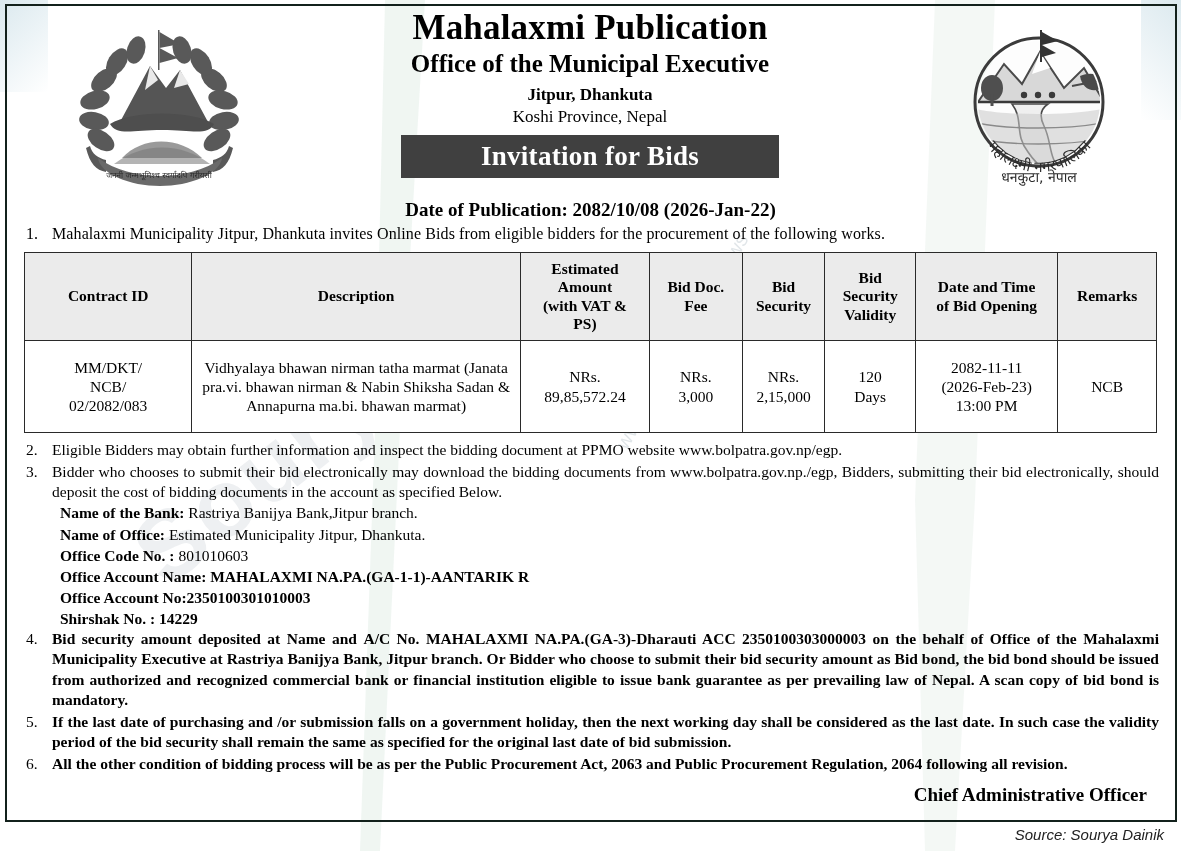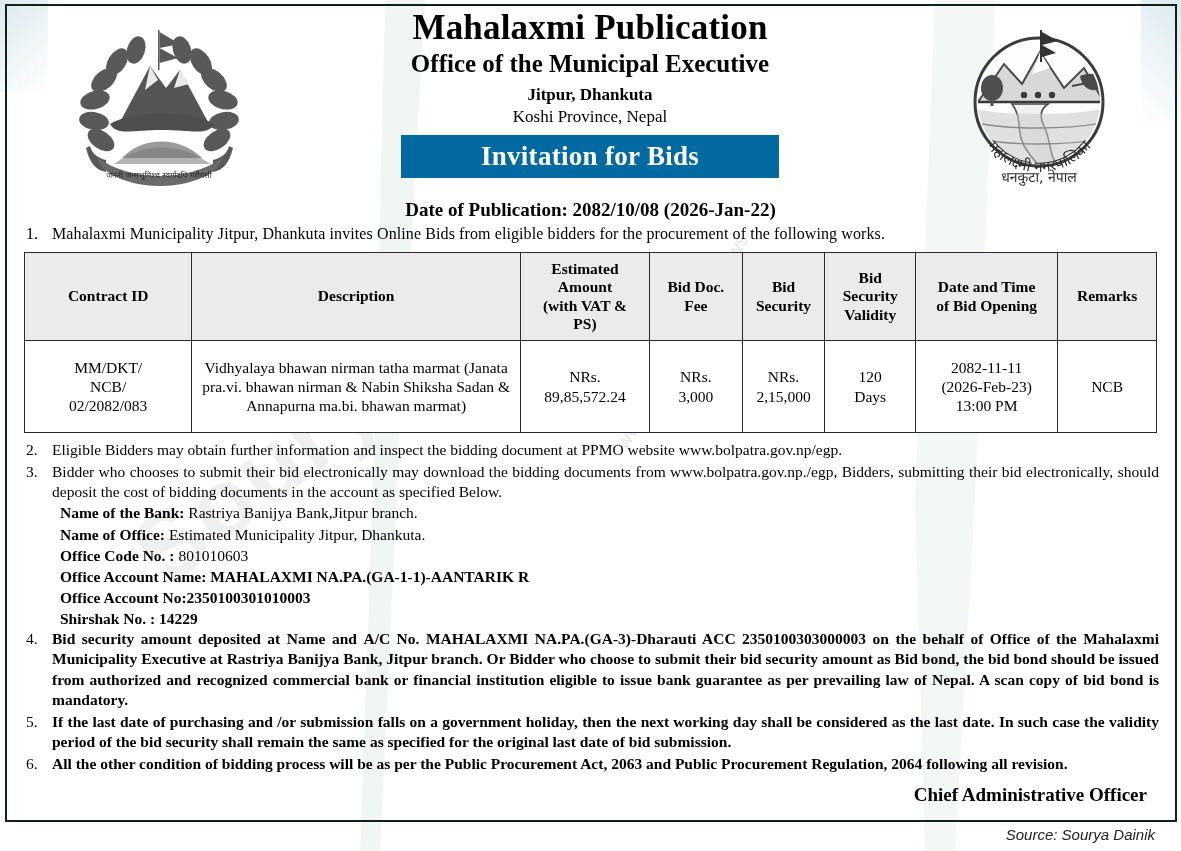--- a/index.html
+++ b/index.html
@@ -86,21 +86,21 @@
   }
   .org-sub {
     font-size: 25px; font-weight: bold; line-height: 1.2;
     margin-top: 2px;
   }
   .org-line3 { font-size: 17px; font-weight: bold; margin-top: 5px; line-height:1.3;}
   .org-line4 { font-size: 17px; font-weight: normal; line-height:1.3;}
   .banner {
     margin: 7px auto 0 auto;
     width: 378px; height: 43px;
-    background: #0369a1;
+    background: #404040;
     color: #fff;
     font-size: 27px; font-weight: bold;
     display: flex; align-items: center; justify-content: center;
     letter-spacing: .3px;
   }
 
   .pubdate {
     text-align: center;
     font-size: 19px; font-weight: bold;
     margin-top: 3px;
@@ -169,21 +169,21 @@
   .signature {
     text-align: right;
     padding-right: 34px;
     font-size: 19px;
     font-weight: bold;
     margin-top: 10px;
   }
 
   .source {
     position: absolute;
-    right: 26px; bottom: 8px;
+    right: 17px; bottom: 8px;
     font-family: "Liberation Sans", sans-serif;
     font-style: italic;
     font-size: 15px;
     color: #222;
     z-index: 6;
   }
 
   svg { display: block; }
 </style>
 </head>

